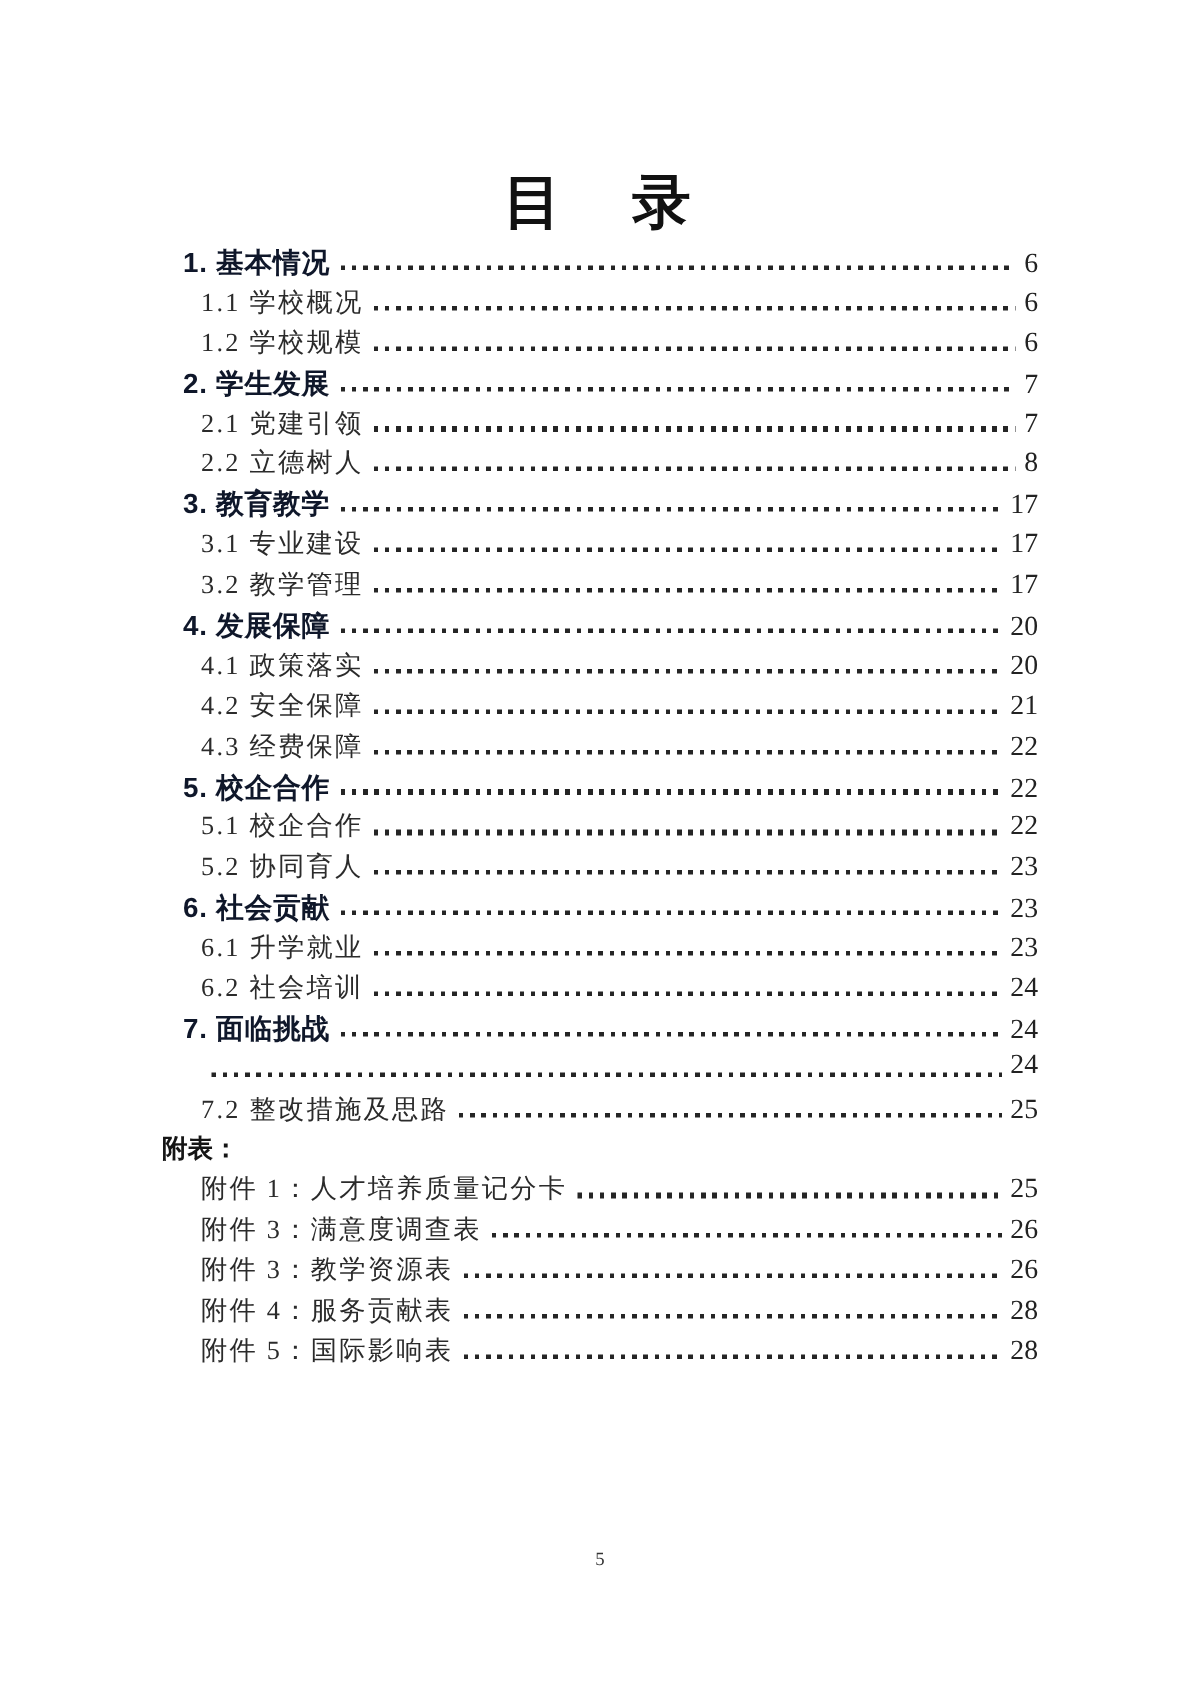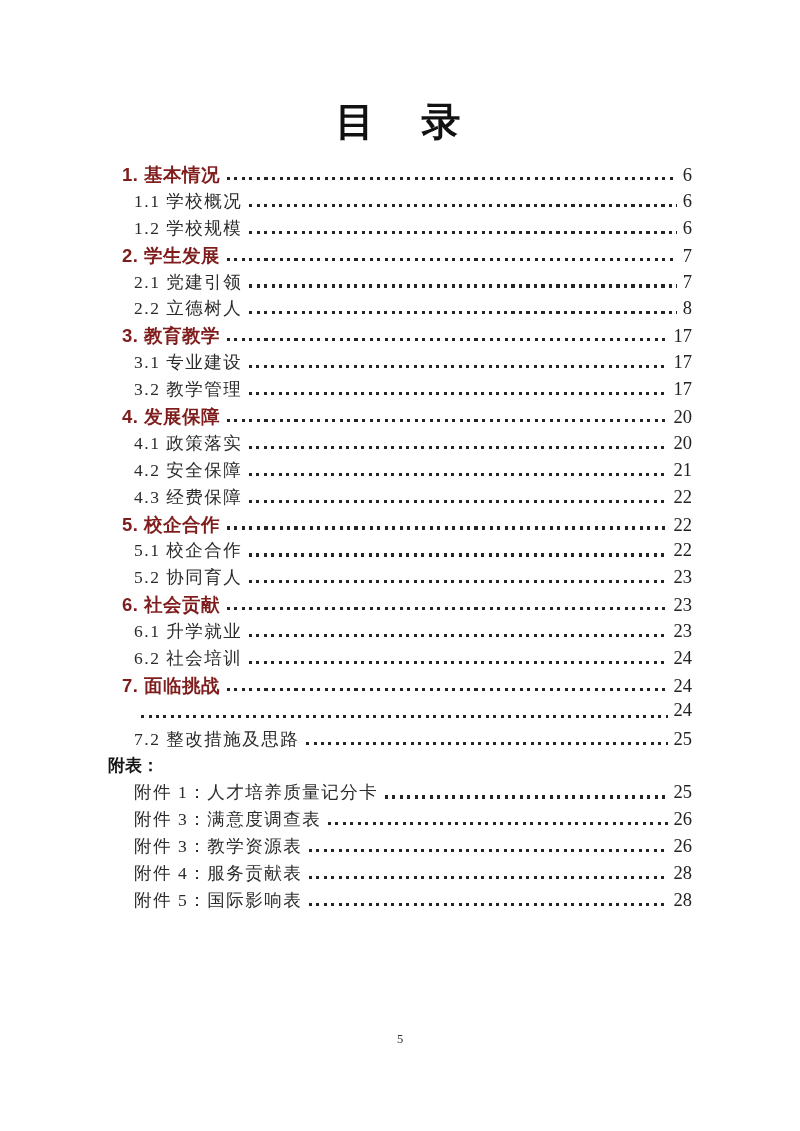--- a/index.html
+++ b/index.html
@@ -11,21 +11,21 @@
     position: relative;
     width: 800px;
     height: 1131px;
     background: #ffffff;
     color: #1c1c1c;
     font-family: "Liberation Serif", serif;
     overflow: hidden;
   }
   .doc-title {
     position: absolute;
-    top: 95px;
+    top: 108px;
     left: 0;
     right: 0;
     text-align: center;
     font-size: 39px;
     font-weight: 700;
     letter-spacing: 4px;
     color: #111111;
     font-family: Liberation Sans, sans-serif;
   }
   .toc {
@@ -41,21 +41,21 @@
     white-space: nowrap;
   }
   .toc-label {
     white-space: nowrap;
   }
   
   .lvl-chapter .toc-label {
     font-family: "Liberation Sans", sans-serif;
     font-weight: 700;
     font-size: 18.5px;
-    color: #7f1d1d;
+    color: #0f172a;
     letter-spacing: 0.5px;
   }
   
   .lvl-section, .lvl-appendix, .lvl-case {
     padding-left: 12px;
   }
   .lvl-section .toc-label,
   .lvl-appendix .toc-label,
   .lvl-case .toc-label {
     font-family: "Liberation Serif", serif;

